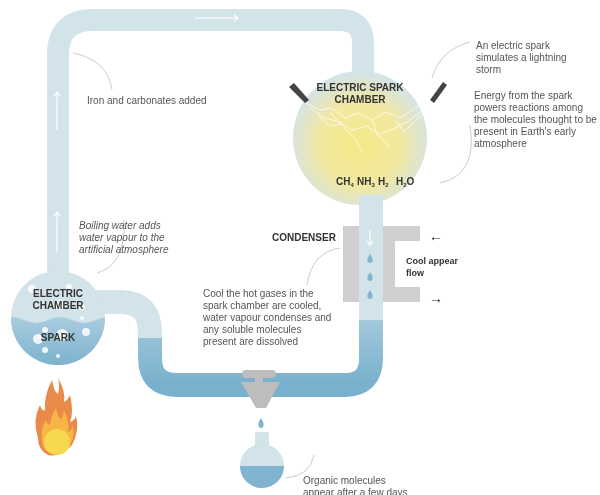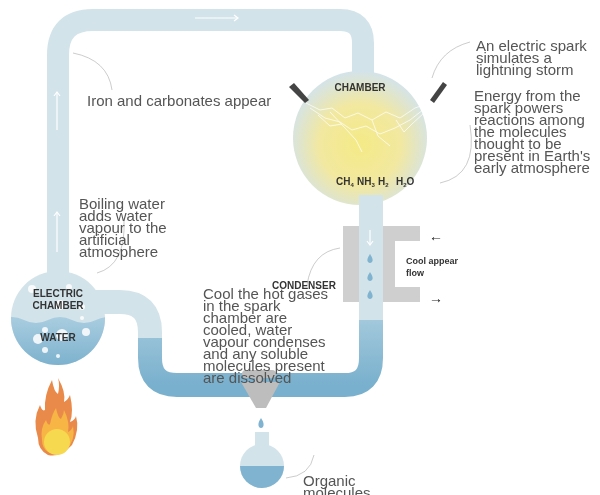--- a/index.html
+++ b/index.html
@@ -1,20 +1,20 @@
 <!DOCTYPE html>
 <html><head>
 <meta charset="utf-8">
 <style>
   html, body { margin:0; padding:0; background:#ffffff; }
   body { width:600px; height:495px; position:relative; overflow:hidden;
          font-family:"Liberation Sans", sans-serif; }
   svg#diagram { position:absolute; left:0; top:0; }
   .note { position:absolute; font-family:"Liberation Sans", sans-serif;
-          font-size:15px; line-height:12px; color:#555555; }
+          font-size:10px; line-height:12px; color:#555555; }
   .label { position:absolute; font-family:"Liberation Sans", sans-serif;
            font-weight:bold; font-size:10px; color:#333333; text-align:center; line-height:12px; }
   .formula { font-family:"Liberation Sans", sans-serif; font-weight:bold; font-size:10px; fill:#333333; }
   .sub { font-size:6px; }
 </style>
 </head>
 <body>
 
 <svg id="diagram" width="600" height="495" viewBox="0 0 600 495">
   <defs>
@@ -140,33 +140,34 @@
   </text>
   <text class="formula" x="378" y="185">
     <tspan>H</tspan><tspan class="sub" dy="2">2</tspan>
   </text>
   <text class="formula" x="396" y="185">
     <tspan>H</tspan><tspan class="sub" dy="2">2</tspan><tspan dy="-2">O</tspan>
   </text>
 </svg>
 
 <div class="label" style="left:310px;top:82px;width:100px;">
+  <div>ELECTRIC SPARK</div>
   <div>CHAMBER</div>
 </div>
 <div class="label" style="left:18px;top:288px;width:80px;">
   <div>ELECTRIC</div>
   <div>CHAMBER</div>
 </div>
-<div class="label" style="left:18px;top:332px;width:80px;">WATER</div>
-<div class="label" style="left:272px;top:232px;text-align:left;margin-top:48px;">CONDENSER</div>
+<div class="label" style="left:18px;top:332px;width:80px;">SPARK</div>
+<div class="label" style="left:272px;top:232px;text-align:left;">CONDENSER</div>
 <div class="note" style="left:406px;top:255px;color:#333;font-weight:bold;font-size:9px;">
   <div>Cool appear</div>
   <div>flow</div>
 </div>
 <div style="position:absolute;left:429px;top:228px;font-size:14px;color:#222;">←</div>
 <div style="position:absolute;left:429px;top:290px;font-size:14px;color:#222;">→</div>
 
-<div class="note" style="left:87px;top:95px;">Iron and carbonates appear</div>
+<div class="note" style="left:87px;top:95px;">Iron and carbonates added</div>
 <div class="note" style="left:476px;top:40px;width:118px;">An electric spark simulates a lightning storm</div>
 <div class="note" style="left:474px;top:90px;width:124px;">Energy from the spark powers reactions among the molecules thought to be present in Earth's early atmosphere</div>
-<div class="note" style="left:79px;top:198px;width:100px;">Boiling water adds water vapour to the artificial atmosphere</div>
+<div class="note" style="left:79px;top:220px;width:100px;font-style:italic;">Boiling water adds water vapour to the artificial atmosphere</div>
 <div class="note" style="left:203px;top:288px;width:130px;">Cool the hot gases in the spark chamber are cooled, water vapour condenses and any soluble molecules present are dissolved</div>
 <div class="note" style="left:303px;top:427px;width:105px;margin-top:48px;">Organic molecules appear after a few days</div>
 
 </body></html>

